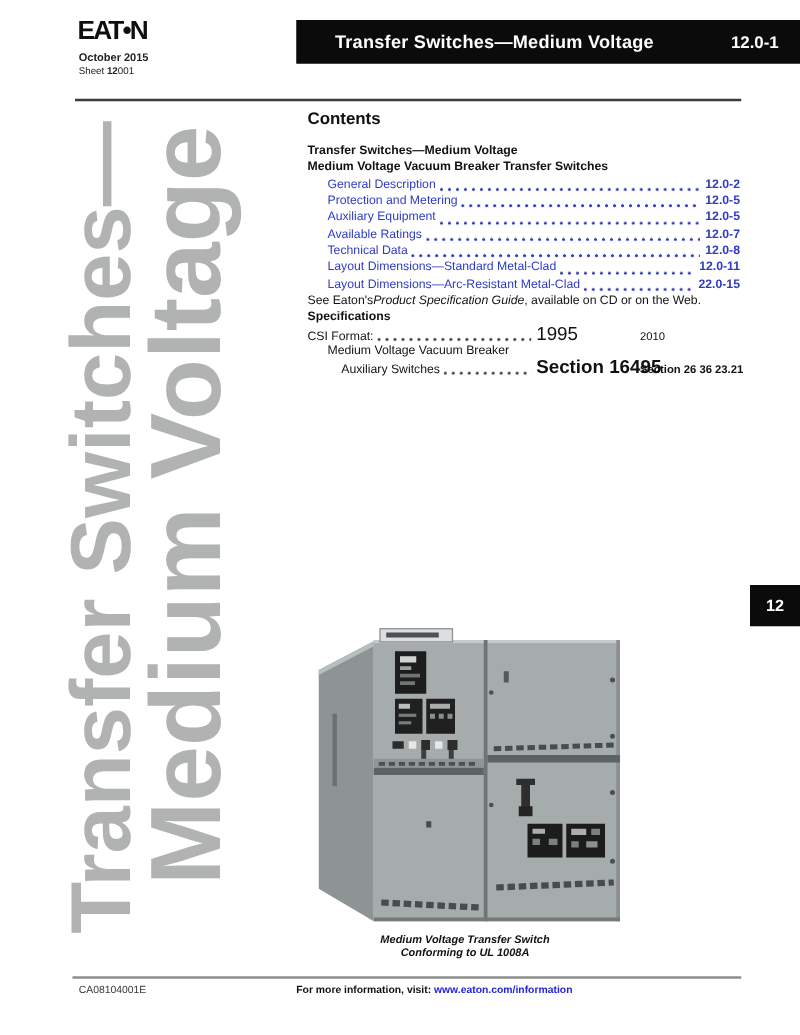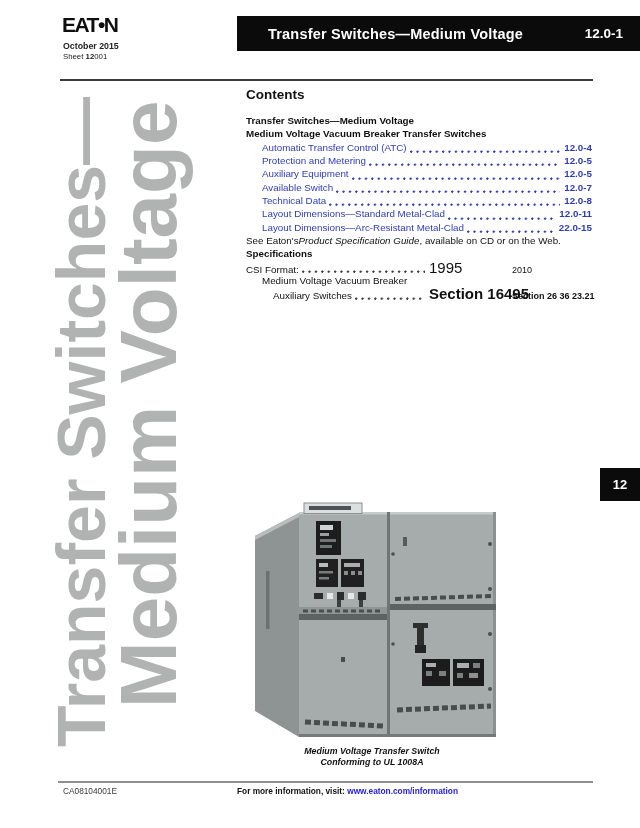--- a/index.html
+++ b/index.html
@@ -77,36 +77,36 @@
 
   <div class="sideline side1">Transfer Switches—</div>
   <div class="sideline side2">Medium Voltage</div>
 
   <div class="contents">
     <div class="c-head">Contents</div>
     <div class="c-line grp">Transfer Switches—Medium Voltage</div>
     <div class="c-line grp">Medium Voltage Vacuum Breaker Transfer Switches</div>
 
     <div class="c-line entry">
-      <span>Automatic Transfer Control (ATC)</span>
-      <span class="dots"></span>
-      <span class="toc-page">12.0-4</span>
+      <span>General Description</span>
+      <span class="dots"></span>
+      <span class="toc-page">12.0-2</span>
     </div>
     <div class="c-line entry">
       <span>Protection and Metering</span>
       <span class="dots"></span>
       <span class="toc-page">12.0-5</span>
     </div>
     <div class="c-line entry">
       <span>Auxiliary Equipment</span>
       <span class="dots"></span>
       <span class="toc-page">12.0-5</span>
     </div>
     <div class="c-line entry">
-      <span>Available Switch</span>
+      <span>Available Ratings</span>
       <span class="dots"></span>
       <span class="toc-page">12.0-7</span>
     </div>
     <div class="c-line entry">
       <span>Technical Data</span>
       <span class="dots"></span>
       <span class="toc-page">12.0-8</span>
     </div>
     <div class="c-line entry">
       <span>Layout Dimensions—Standard Metal-Clad</span>

